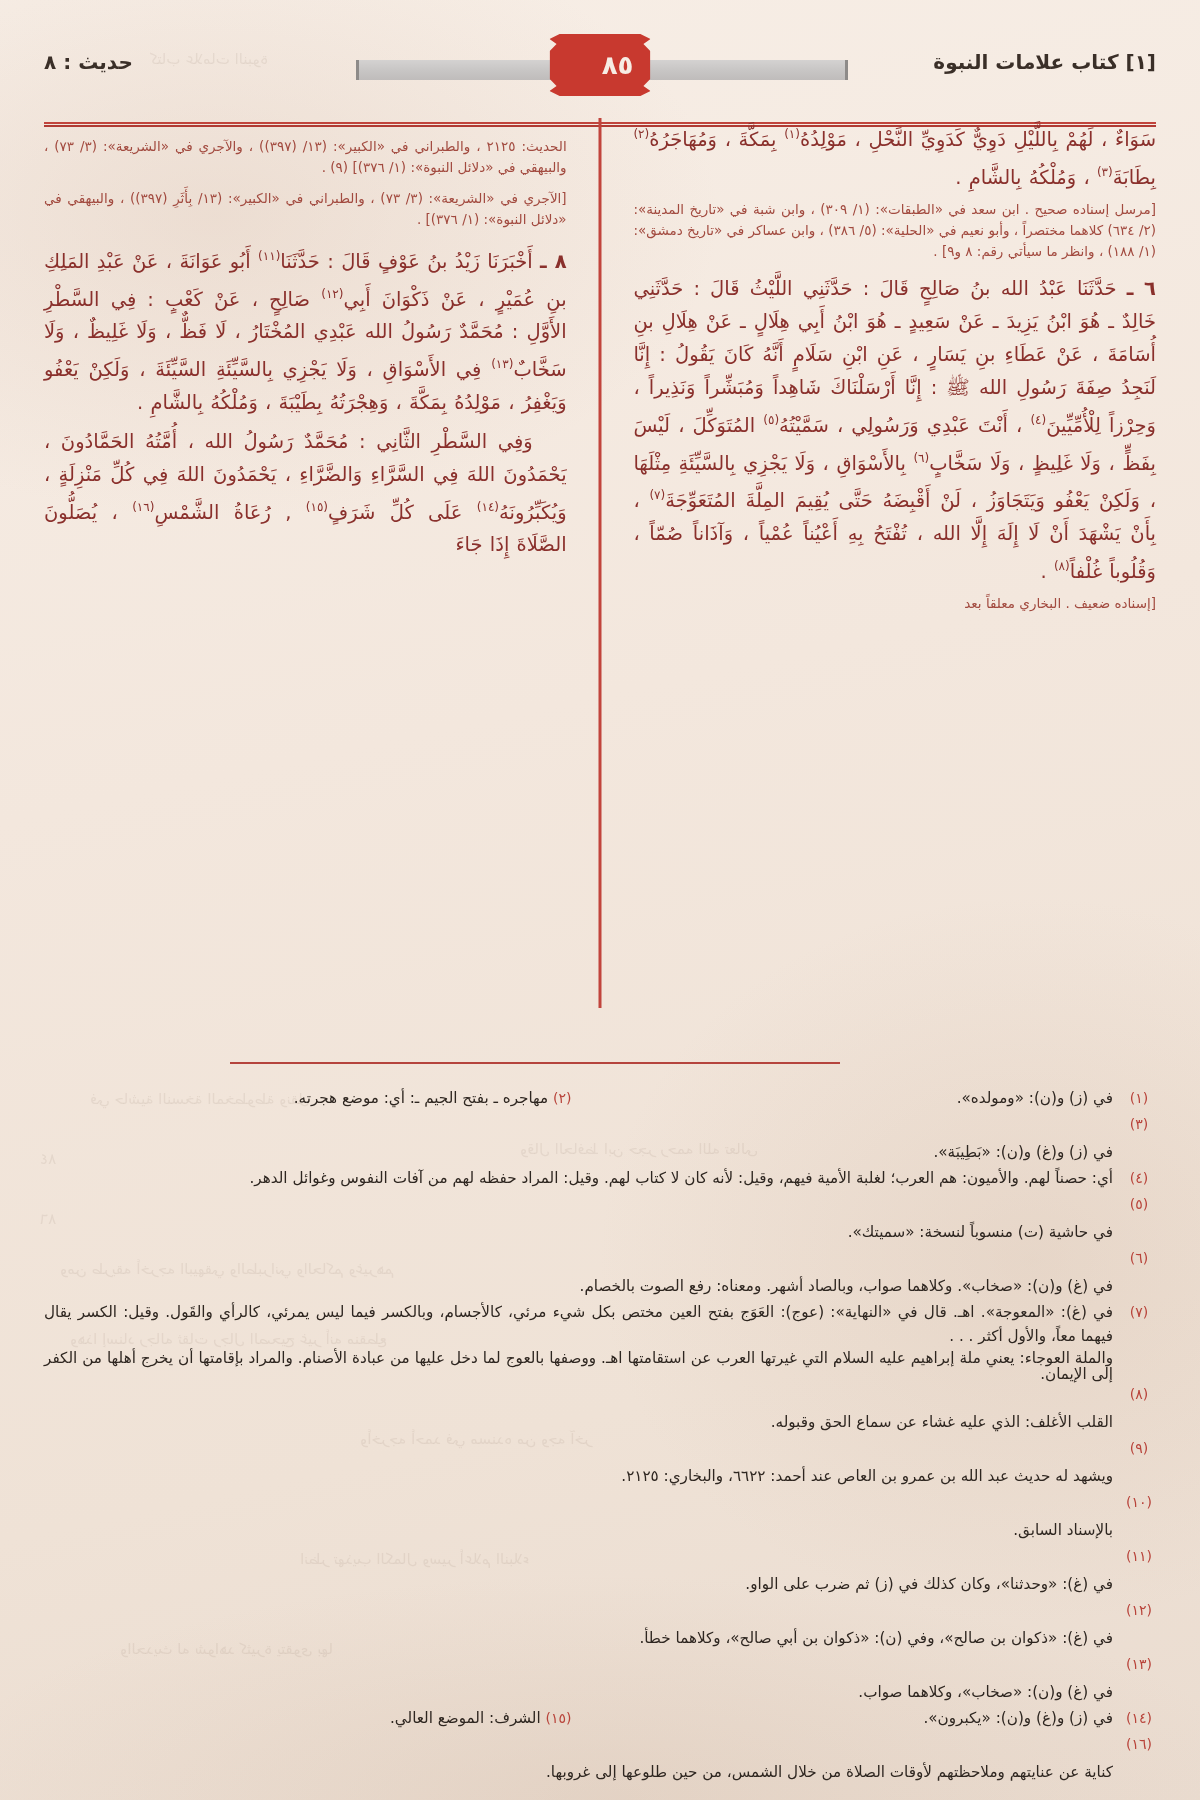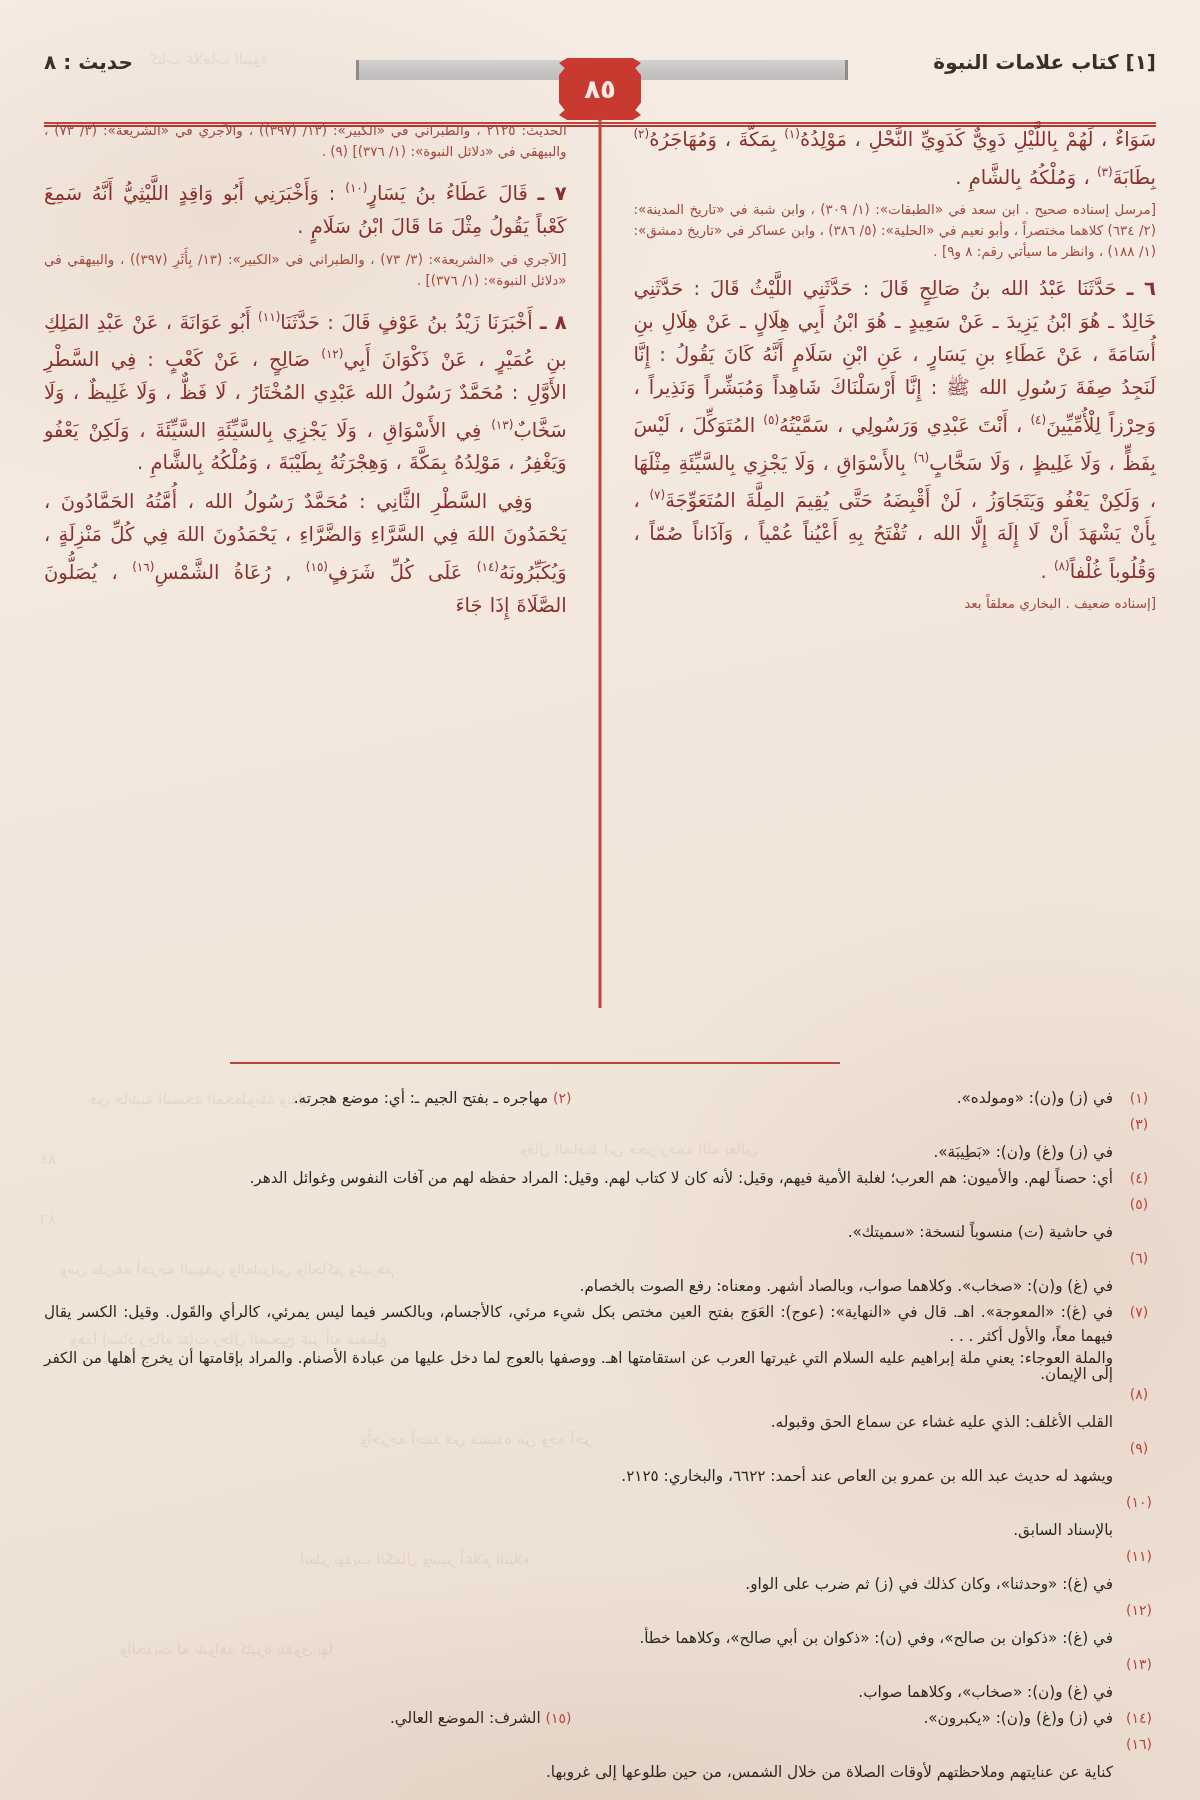--- a/index.html
+++ b/index.html
@@ -66,39 +66,40 @@
     left: 312px;
     right: 308px;
     height: 20px;
     background: linear-gradient(180deg,#d4d2d1 0%, #c8c6c5 50%, #bfbcbb 100%);
     border-right: 3px solid #8e8b89;
     border-left: 3px solid #8e8b89;
   }
 
   .page-badge {
     position: absolute;
-    top: 24px;
+    top: 0;
     left: 50%;
     transform: translateX(-50%);
-    width: 82px;
+    width: 66px;
     height: 62px;
     background: #c8392f;
     color: #f7ece4;
     font-size: 26px;
     font-weight: bold;
     display: flex;
     align-items: center;
     justify-content: center;
     clip-path: polygon(
       10% 0%, 90% 0%, 100% 8%, 93% 16%, 100% 28%,
       100% 72%, 93% 84%, 100% 92%, 90% 100%,
       10% 100%, 0% 92%, 7% 84%, 0% 72%,
       0% 28%, 7% 16%, 0% 8%
     );
     letter-spacing: 1px;
+    padding-left: 35px;
   }
 
   .hdr-double-rule {
     position: absolute;
     top: 88px;
     right: 0; left: 0;
     height: 5px;
   }
   .hdr-double-rule:before,
   .hdr-double-rule:after {
@@ -130,21 +131,21 @@
   .col {
     position: absolute;
     top: 0;
     width: 47%;
     height: 100%;
     direction: rtl;
     text-align: justify;
     color: #7d2b28;
   }
   .col-right { right: 0; }
-  .col-left  { left: 0;  }
+  .col-left  { left: 0; margin-top: 16px;  }
 
   .para {
     font-size: 19.5px;
     line-height: 33px;
     margin: 0 0 6px 0;
     color: #8a302c;
     font-family: "DejaVu Sans", sans-serif;
     text-align: justify;
     word-spacing: 1px;
   }
@@ -272,25 +273,20 @@
         <span>.</span>
       </p>
 
       <p class="takhrij">[إسناده ضعيف . البخاري معلقاً بعد</p>
     </div>
 
     <div class="col col-left">
 
       <p class="takhrij">الحديث: ٢١٢٥ ، والطبراني في «الكبير»: (١٣/ (٣٩٧)) ، والآجري في «الشريعة»: (٣/ ٧٣) ، والبيهقي في «دلائل النبوة»: (١/ ٣٧٦)] (٩) .</p>
 
-      <p class="para">
-        <span class="hnum">٧ ـ</span>
-        <span>قَالَ عَطَاءُ بنُ يَسَارٍ</span><span class="sup">(١٠)</span>
-        <span>: وَأَخْبَرَنِي أَبُو وَاقِدٍ اللَّيْثِيُّ أَنَّهُ سَمِعَ كَعْباً يَقُولُ مِثْلَ مَا قَالَ ابْنُ سَلَامٍ .</span>
-      </p>
 
       <p class="takhrij">[الآجري في «الشريعة»: (٣/ ٧٣) ، والطبراني في «الكبير»: (١٣/ بِأَثَرِ (٣٩٧)) ، والبيهقي في «دلائل النبوة»: (١/ ٣٧٦)] .</p>
 
       <p class="para">
         <span class="hnum">٨ ـ</span>
         <span>أَخْبَرَنَا زَيْدُ بنُ عَوْفٍ قَالَ : حَدَّثَنَا</span><span class="sup">(١١)</span>
         <span>أَبُو عَوَانَةَ ، عَنْ عَبْدِ المَلِكِ بنِ عُمَيْرٍ ، عَنْ ذَكْوَانَ أَبِي</span><span class="sup">(١٢)</span>
         <span>صَالِحٍ ، عَنْ كَعْبٍ : فِي السَّطْرِ الأَوَّلِ : مُحَمَّدٌ رَسُولُ الله عَبْدِي المُخْتَارُ ، لَا فَظٌّ ، وَلَا غَلِيظٌ ، وَلَا سَخَّابٌ</span><span class="sup">(١٣)</span>
         <span>فِي الأَسْوَاقِ ، وَلَا يَجْزِي بِالسَّيِّئَةِ السَّيِّئَةَ ، وَلَكِنْ يَعْفُو وَيَغْفِرُ ، مَوْلِدُهُ بِمَكَّةَ ، وَهِجْرَتُهُ بِطَيْبَةَ ، وَمُلْكُهُ بِالشَّامِ .</span>
       </p>

